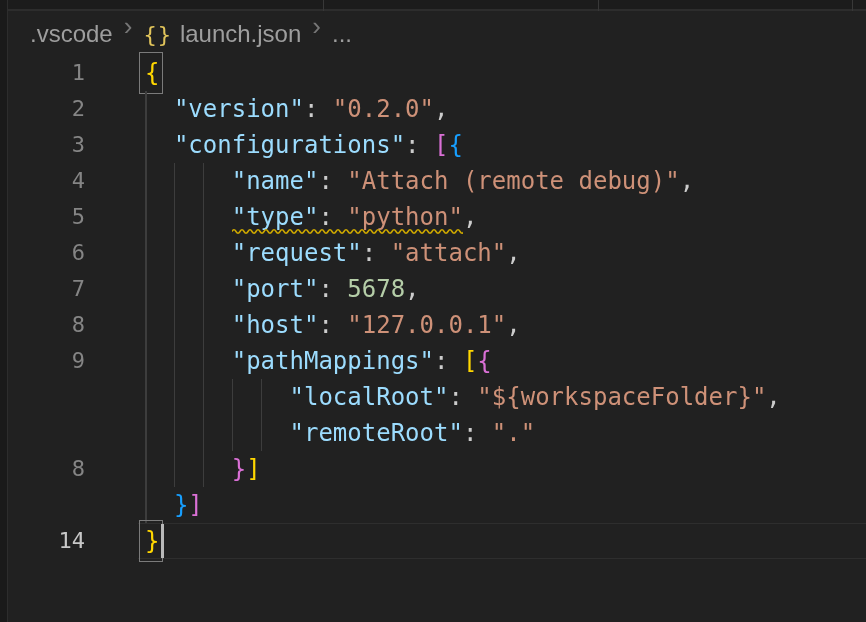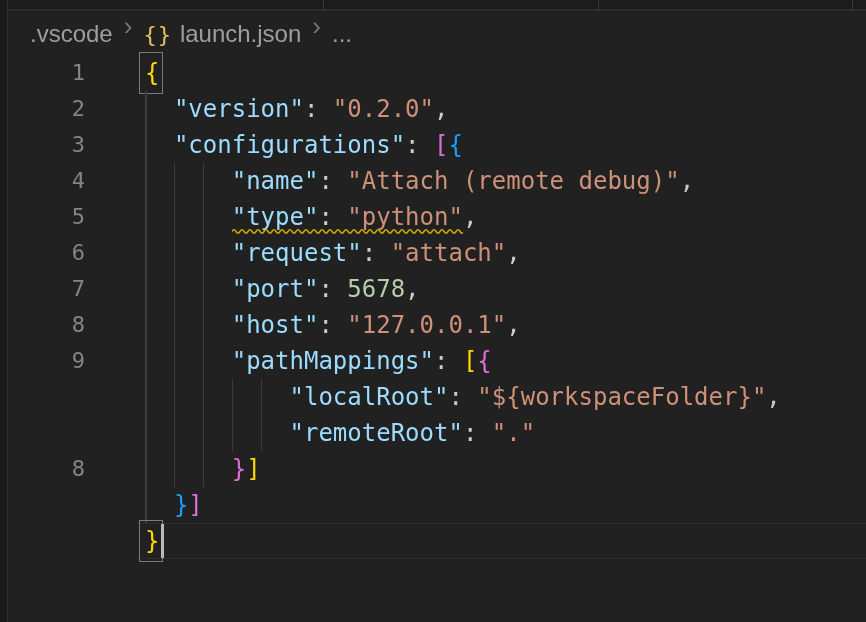--- a/index.html
+++ b/index.html
@@ -104,17 +104,18 @@
         <div class="content"><div class="guide" style="left: 7px;"></div><div class="guide" style="left: 35.9px;"></div><div class="guide" style="left: 64.8px;"></div><div class="guide" style="left: 93.7px;"></div><div class="guide" style="left: 122.6px;"></div><span style="color: rgb(204, 204, 204);">          </span><span style="color: rgb(156, 220, 254);">"remoteRoot"</span><span style="color: rgb(204, 204, 204);">: </span><span style="color: rgb(206, 145, 120);">"."</span></div>
       </div>
       <div class="line">
         <div class="num">8</div>
         <div class="content"><div class="guide" style="left: 7px;"></div><div class="guide" style="left: 35.9px;"></div><div class="guide" style="left: 64.8px;"></div><span style="color: rgb(204, 204, 204);">      </span><span style="color: rgb(218, 112, 214);">}</span><span style="color: rgb(255, 215, 0);">]</span></div>
       </div>
       <div class="line">
         <div class="content"><div class="guide" style="left: 7px;"></div><span style="color: rgb(204, 204, 204);">  </span><span style="color: rgb(23, 159, 255);">}</span><span style="color: rgb(218, 112, 214);">]</span></div>
       </div>
       <div class="line current">
+        <div class="num active">14</div>
         <div class="cur-border"></div>
         <div class="content"><span class="match-box" style="color: rgb(255, 215, 0);">}</span><div class="cursor" style="left: 22.95px;"></div></div>
       </div>
     </div>
 </div>
 
 </body></html>

